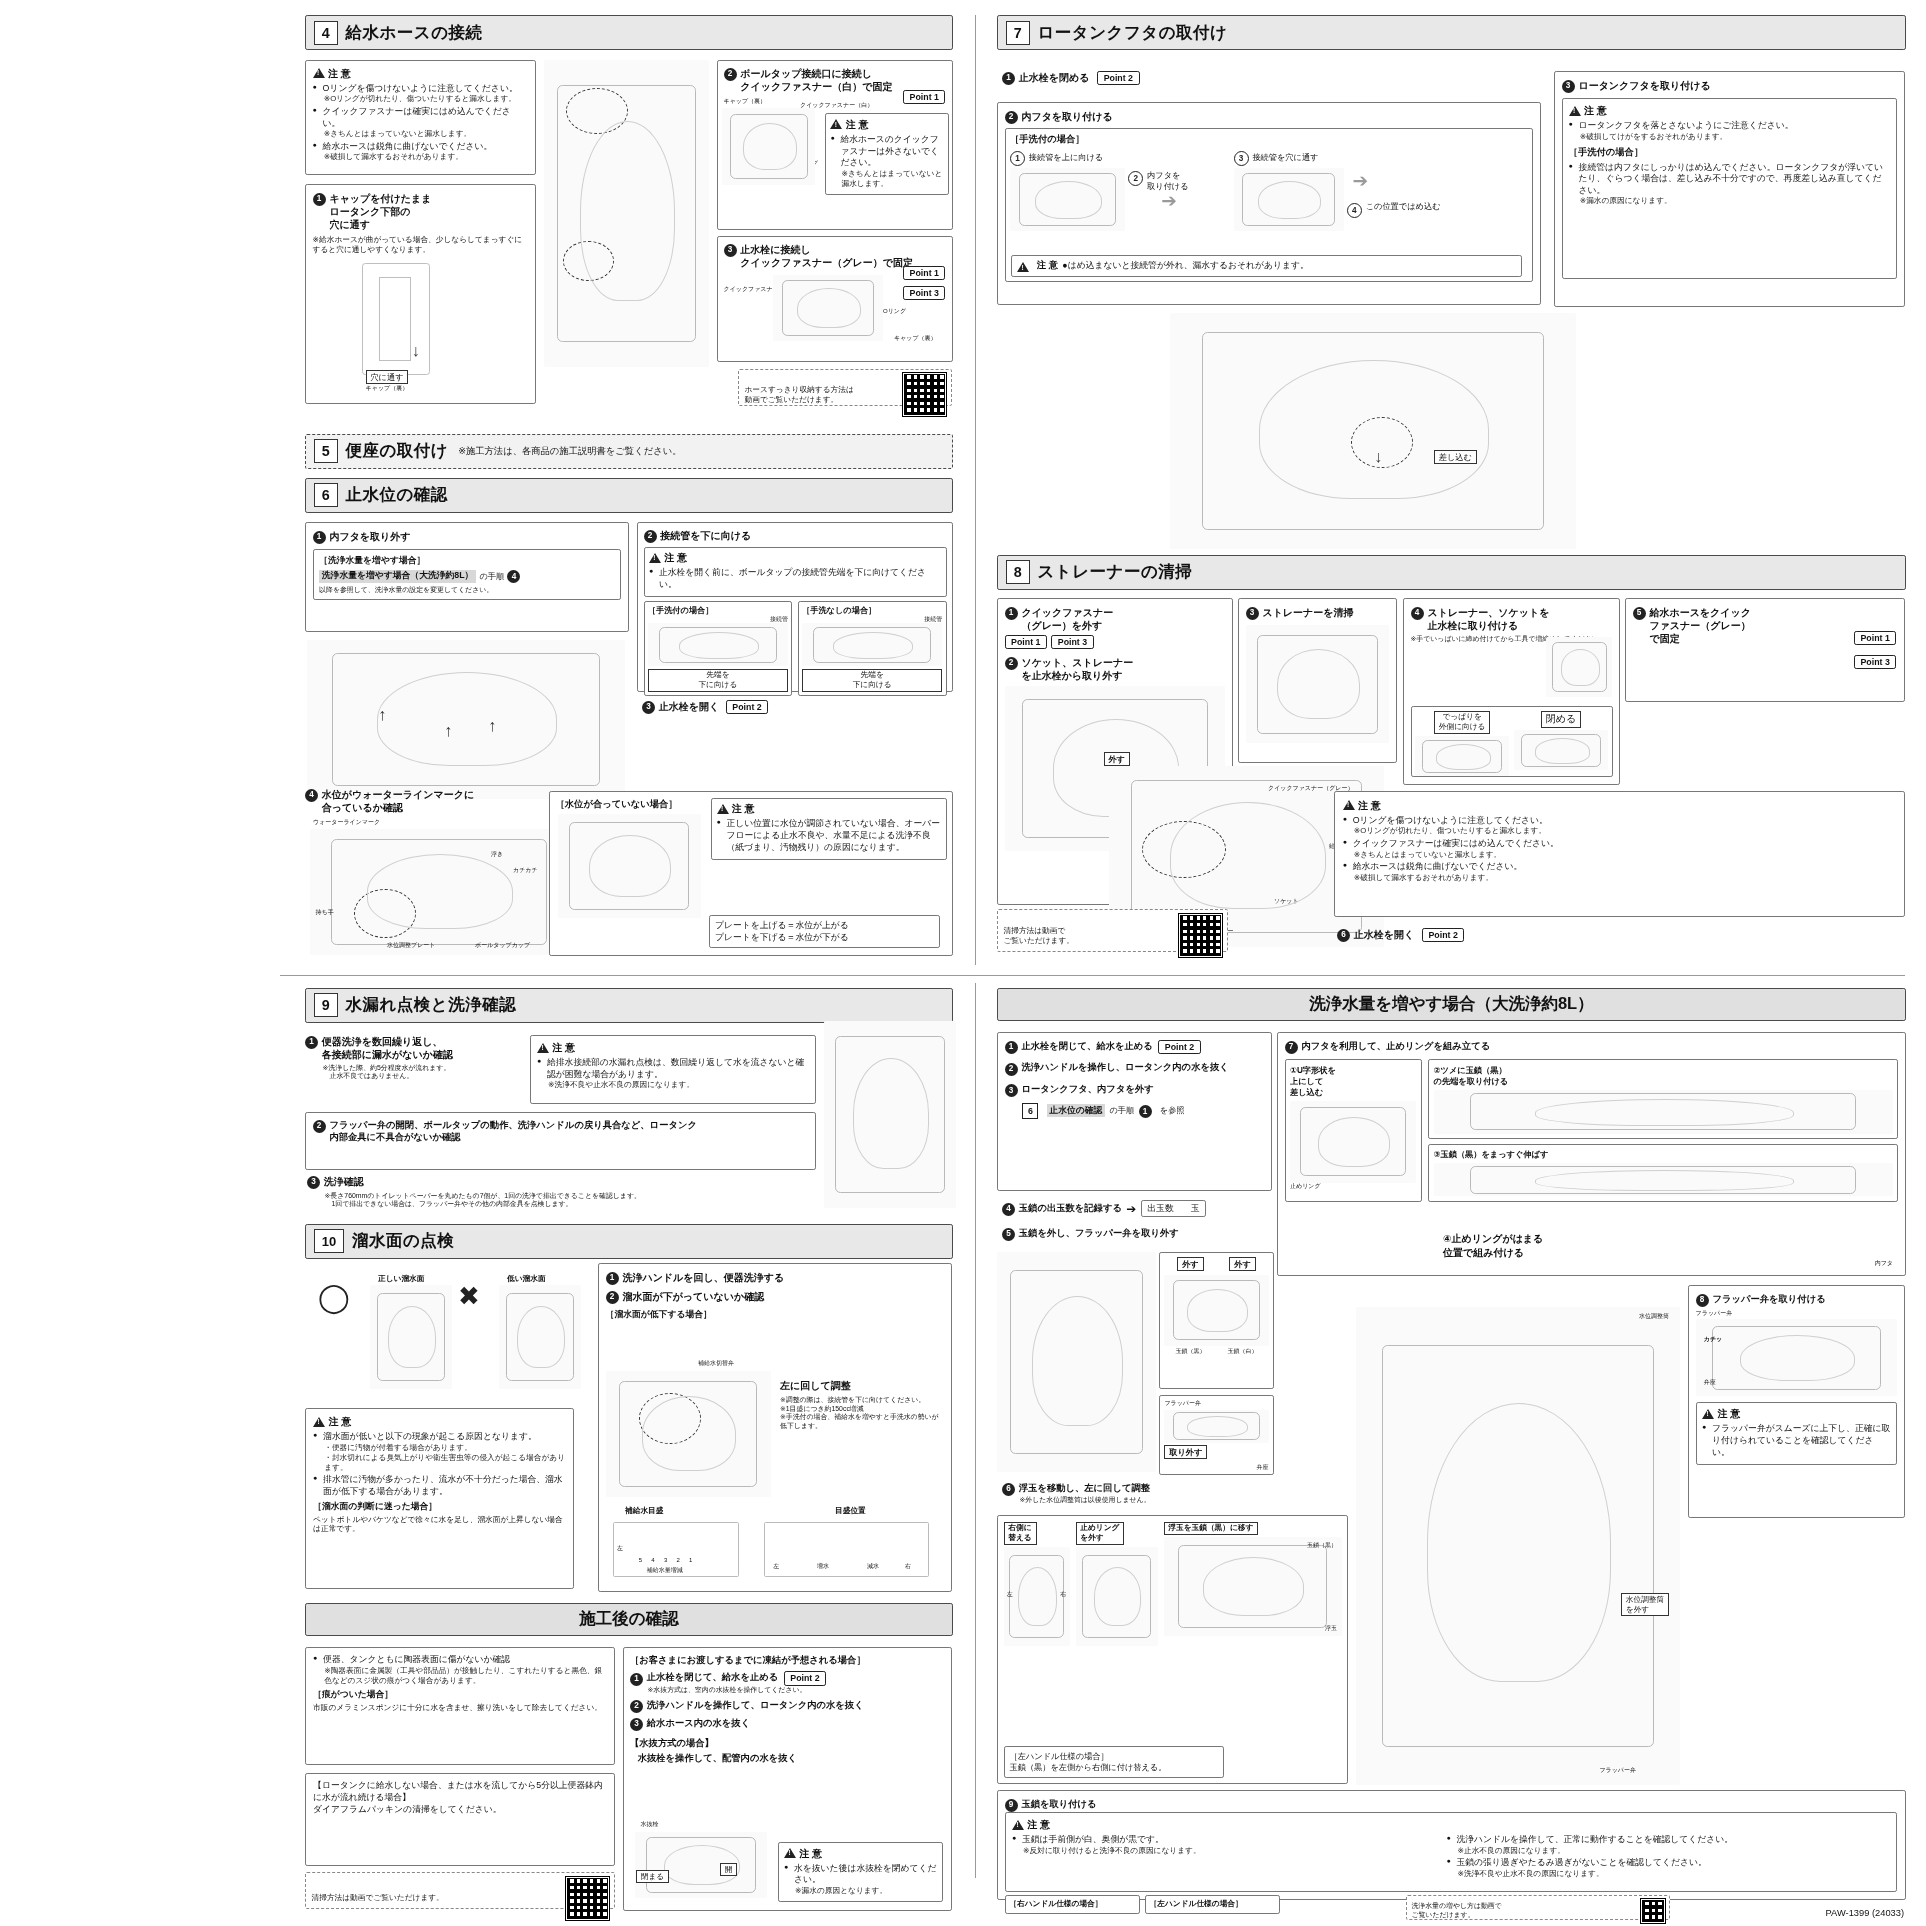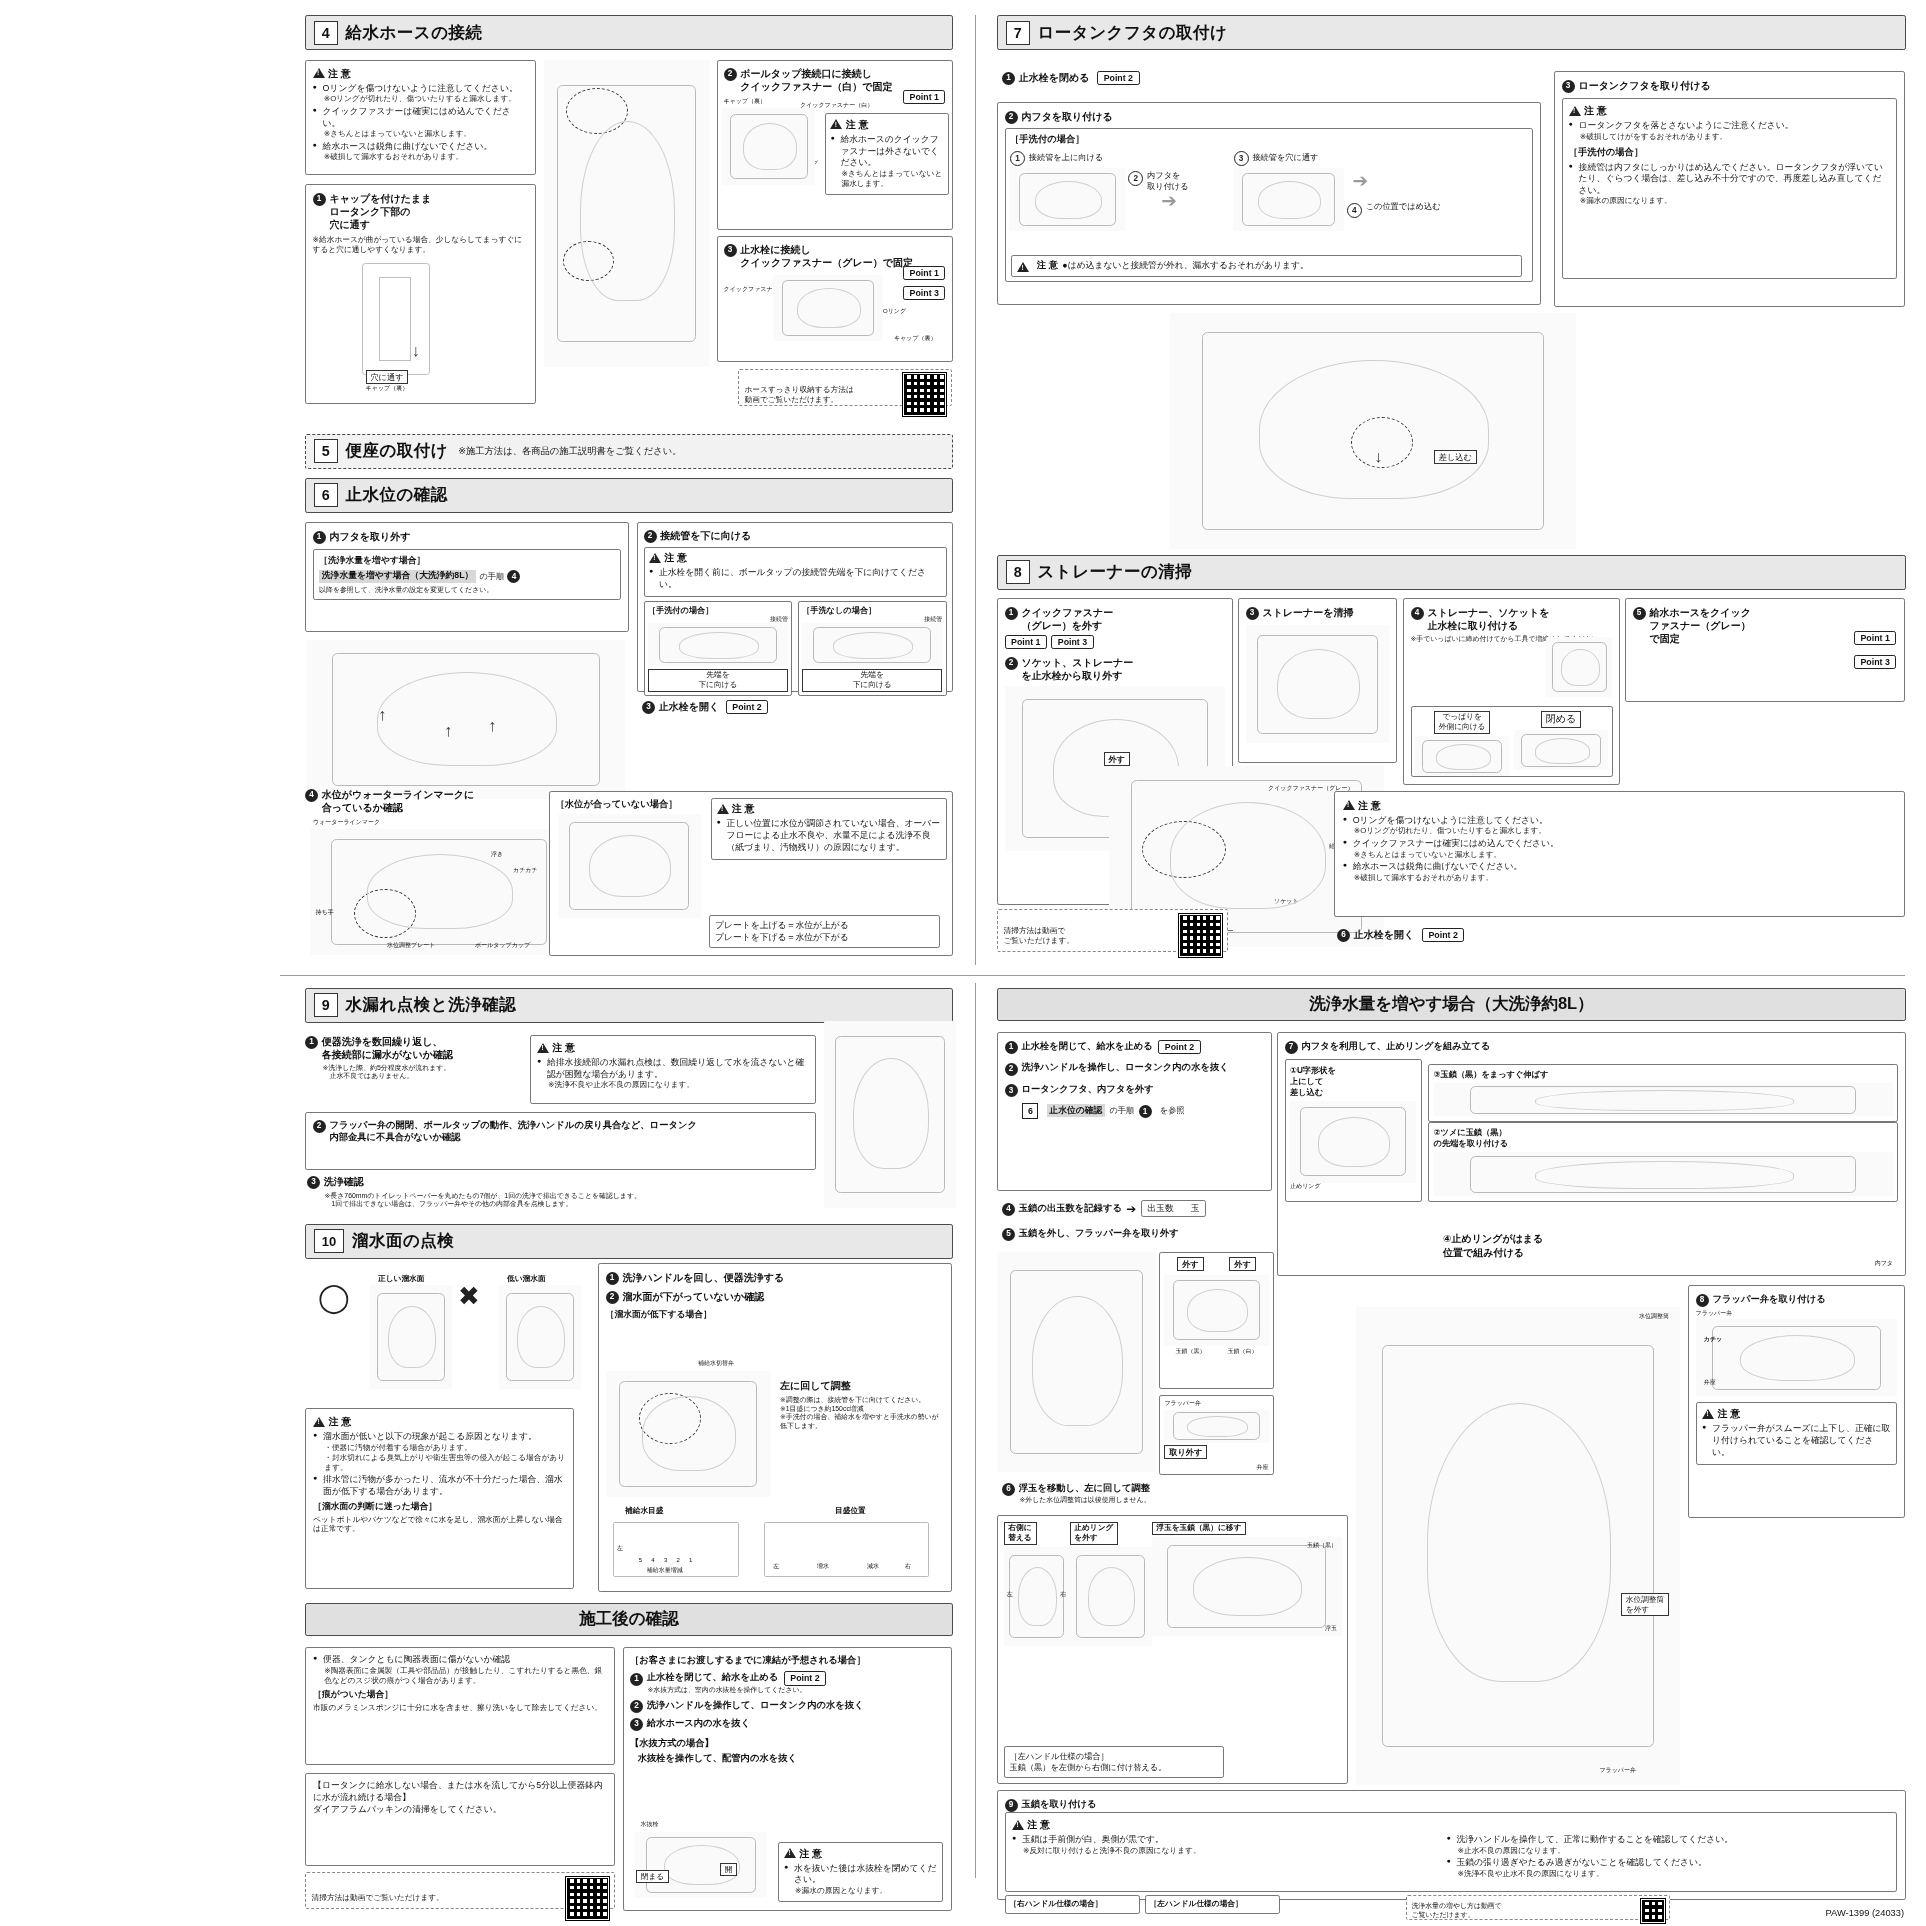--- a/index.html
+++ b/index.html
@@ -666,28 +666,28 @@
       </div>
     <div style="display:flex;gap:6.6px;margin-top:5.5px;">
       <div class="box" style="width:137px;padding:4.4px;">
         <div class="bold" style="font-size:8.2px;white-space:pre-line">①U字形状を
 上にして
 差し込む</div>
         <div class="art" style="height:82px;margin-top:3.3px;"></div>
         <div class="tiny">止めリング</div>
       </div>
       <div style="flex:1;">
-        <div class="box" style="padding:4.4px;margin-top:4.4px;">
-          <div class="bold" style="font-size:8.2px;">③玉鎖（黒）をまっすぐ伸ばす</div>
-          <div class="art" style="height:33px;margin-top:3.3px;"></div>
-        </div>
         <div class="box" style="padding:4.4px;">
           <div class="bold" style="font-size:8.2px;white-space:pre-line">②ツメに玉鎖（黒）
 の先端を取り付ける</div>
           <div class="art" style="height:44px;margin-top:3.3px;"></div>
+        </div>
+        <div class="box" style="padding:4.4px;margin-top:4.4px;">
+          <div class="bold" style="font-size:8.2px;">③玉鎖（黒）をまっすぐ伸ばす</div>
+          <div class="art" style="height:33px;margin-top:3.3px;"></div>
         </div>
       </div>
     </div>
     <div class="abs" style="left:165px;bottom:7.7px;width:450px;">
       <div class="bold" style="font-size:10px;white-space:pre-line">④止めリングがはまる
 位置で組み付ける</div>
       <div class="tiny" style="text-align:right;">内フタ</div>
     </div>
   </div>
 
@@ -711,21 +711,21 @@
 
   <div class="abs" style="left:1002px;top:1482px;width:351px;">
     <div class="step" style="font-size:9.3px;">
         <span class="cnum">6</span>
         <span>浮玉を移動し、左に回して調整</span>
       </div>
     <div class="xsmall" style="margin-left:17.6px;">※外した水位調整筒は以後使用しません。</div>
   </div>
 
   <div class="abs box" style="left:997px;top:1515px;width:351px;height:269px;padding:5.5px;">
-    <div style="display:flex;gap:0;">
+    <div style="display:flex;gap:6px;">
       <div style="width:66px;">
         <div class="tag bold" style="white-space:pre-line;font-size:7.7px;">右側に
 替える</div>
         <div class="art" style="height:99px;margin-top:2.7px;">
           <div class="abs tiny" style="left:3.3px;top:44px;">左</div>
           <div class="abs tiny" style="right:3.3px;top:44px;">右</div>
         </div>
       </div>
       <div style="width:82px;">
         <div class="tag bold" style="white-space:pre-line;font-size:7.7px;">止めリング

